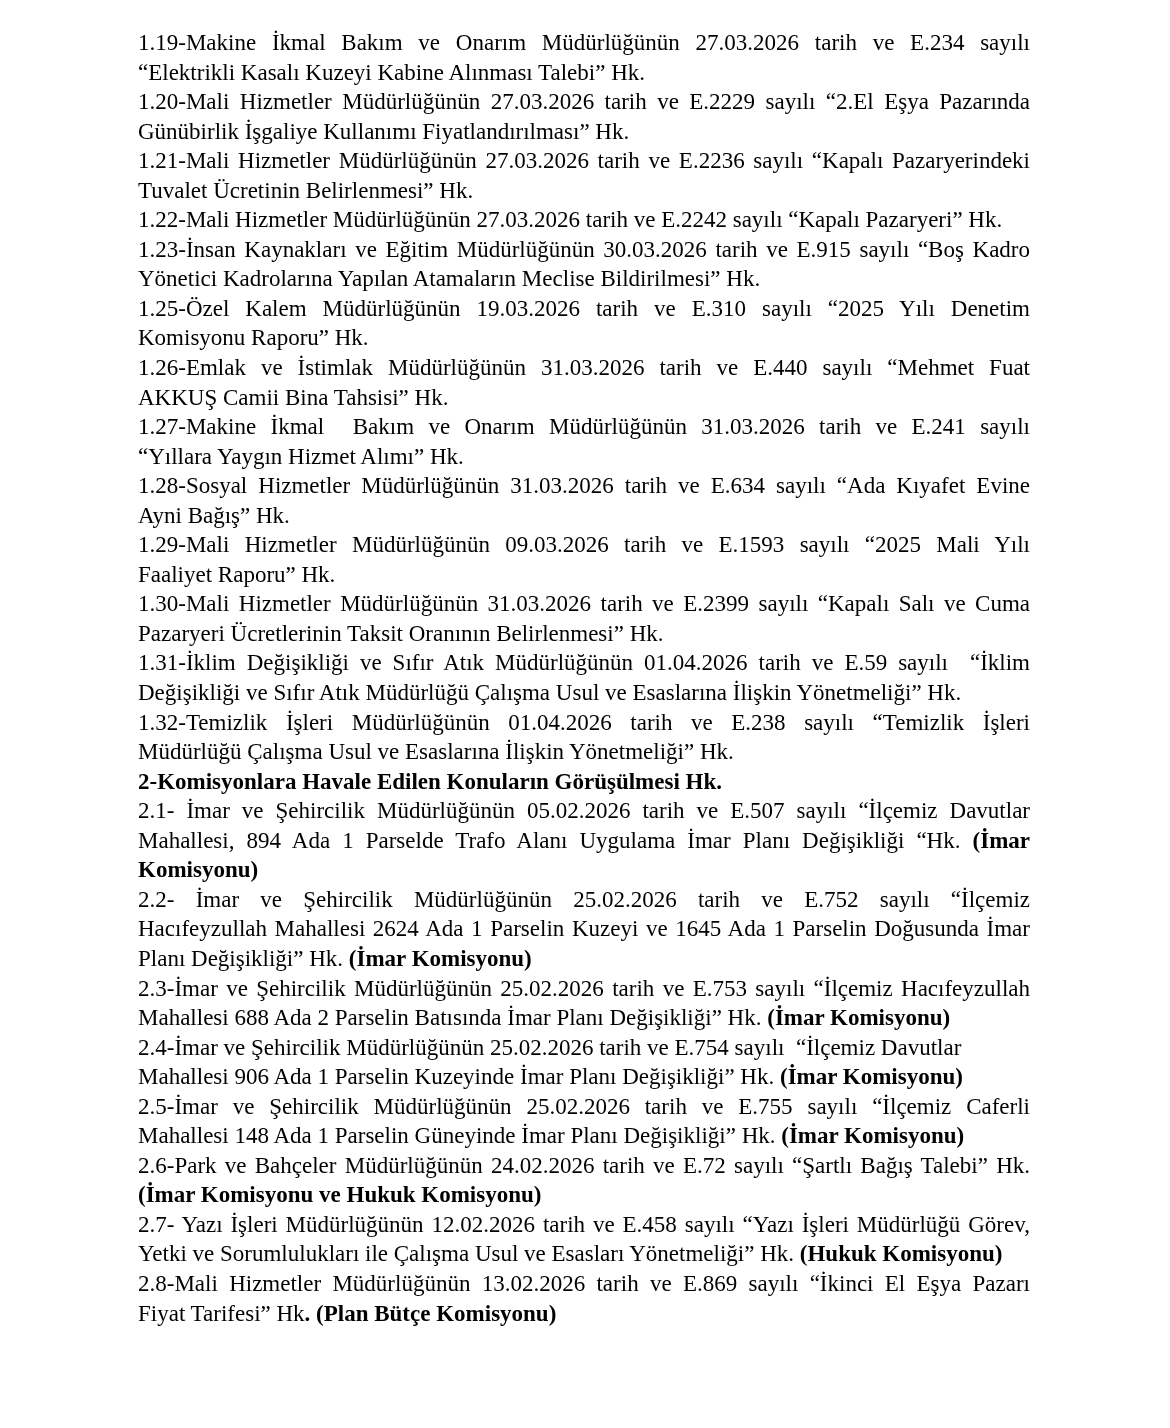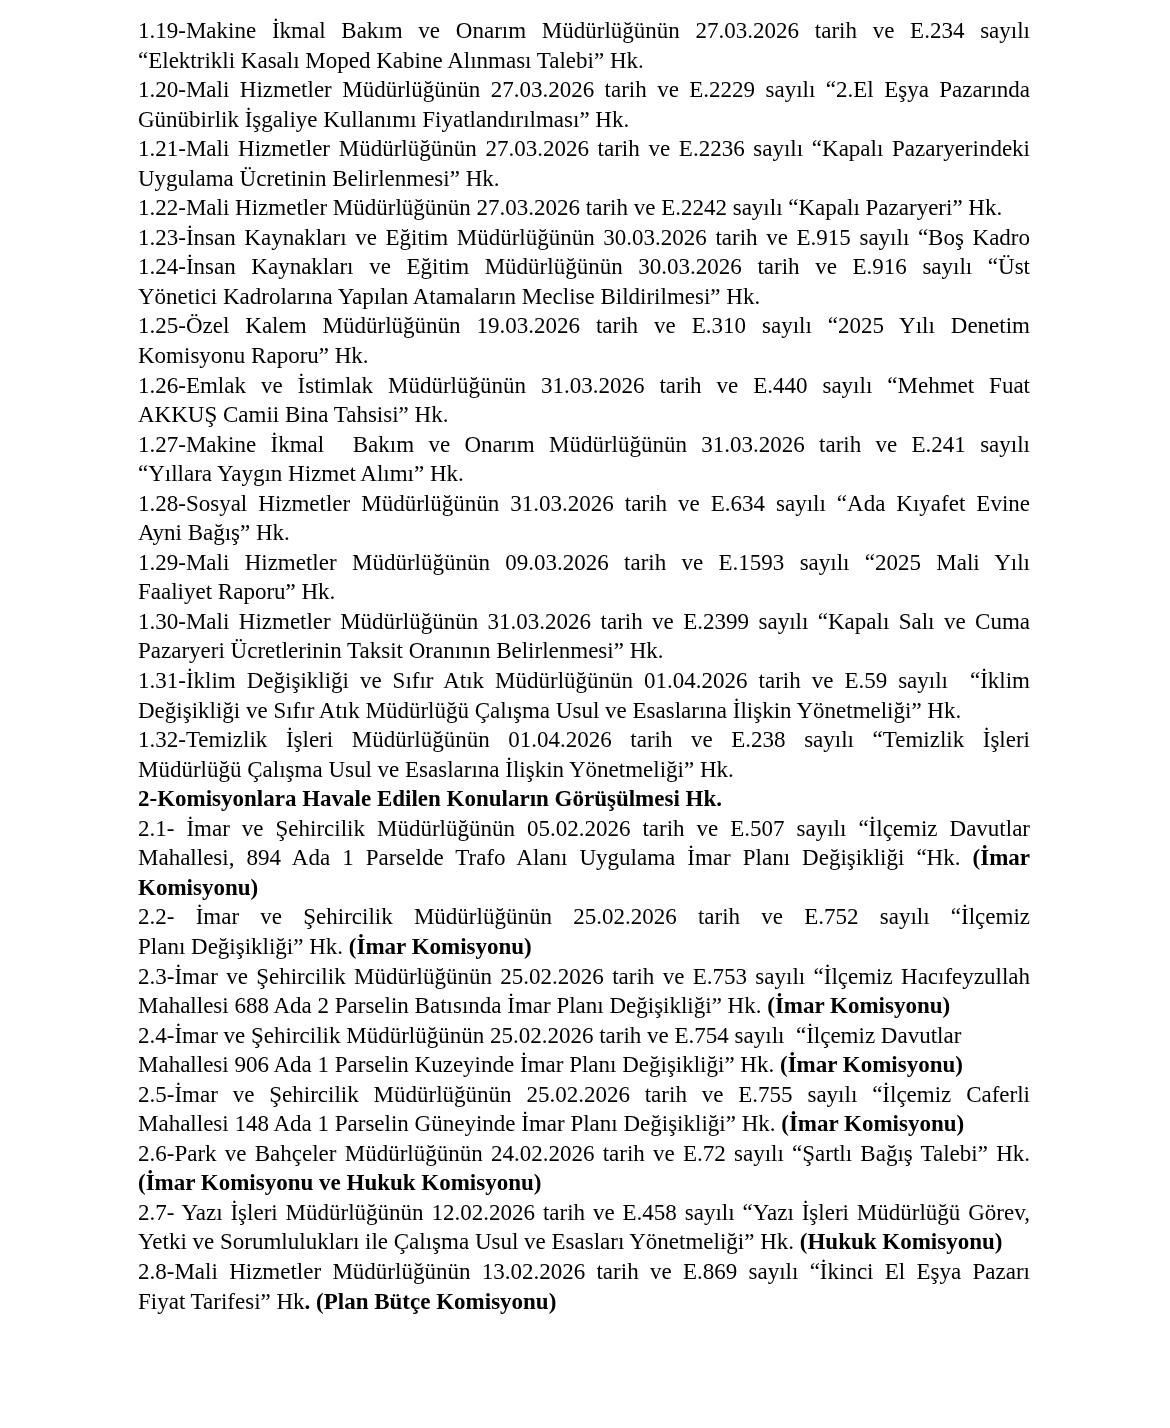--- a/index.html
+++ b/index.html
@@ -10,21 +10,21 @@
   .page {
     position: relative;
     width: 1170px;
     height: 1428px;
     background: #ffffff;
     color: #000000;
     font-family: "Liberation Serif", "DejaVu Serif", serif;
     font-size: 23px;
     line-height: 29.55px;
     box-sizing: border-box;
-    padding: 16px 140px 0 138px;
+    padding: 28px 140px 0 138px;
     overflow: hidden;
   }
   .paragraph {
     margin: 0;
   }
   .line {
     text-align: left;
     white-space: normal;
   }
   .line.j {
@@ -35,38 +35,37 @@
     font-weight: 700;
   }
 </style>
 </head>
 <body>
 
 <div class="page">
   <div>
       <div class="paragraph">
         <div class="line j"><span>1.19-Makine İkmal Bakım ve Onarım Müdürlüğünün 27.03.2026 tarih ve E.234 sayılı</span></div>
-        <div class="line"><span>“Elektrikli Kasalı Moped Kabine Alınması Talebi” Hk.</span></div>
+        <div class="line"><span>“Elektrikli Kasalı Kuzeyi Kabine Alınması Talebi” Hk.</span></div>
       </div>
       <div class="paragraph">
         <div class="line j"><span>1.20-Mali Hizmetler Müdürlüğünün 27.03.2026 tarih ve E.2229 sayılı “2.El Eşya Pazarında</span></div>
         <div class="line"><span>Günübirlik İşgaliye Kullanımı Fiyatlandırılması” Hk.</span></div>
       </div>
       <div class="paragraph">
         <div class="line j"><span>1.21-Mali Hizmetler Müdürlüğünün 27.03.2026 tarih ve E.2236 sayılı “Kapalı Pazaryerindeki</span></div>
-        <div class="line"><span>Uygulama Ücretinin Belirlenmesi” Hk.</span></div>
+        <div class="line"><span>Tuvalet Ücretinin Belirlenmesi” Hk.</span></div>
       </div>
       <div class="paragraph">
         <div class="line"><span>1.22-Mali Hizmetler Müdürlüğünün 27.03.2026 tarih ve E.2242 sayılı “Kapalı Pazaryeri” Hk.</span></div>
       </div>
       <div class="paragraph">
         <div class="line j"><span>1.23-İnsan Kaynakları ve Eğitim Müdürlüğünün 30.03.2026 tarih ve E.915 sayılı “Boş Kadro</span></div>
       </div>
       <div class="paragraph">
-        <div class="line j"><span>1.24-İnsan Kaynakları ve Eğitim Müdürlüğünün 30.03.2026 tarih ve E.916 sayılı “Üst</span></div>
         <div class="line"><span>Yönetici Kadrolarına Yapılan Atamaların Meclise Bildirilmesi” Hk.</span></div>
       </div>
       <div class="paragraph">
         <div class="line j"><span>1.25-Özel Kalem Müdürlüğünün 19.03.2026 tarih ve E.310 sayılı “2025 Yılı Denetim</span></div>
         <div class="line"><span>Komisyonu Raporu” Hk.</span></div>
       </div>
       <div class="paragraph">
         <div class="line j"><span>1.26-Emlak ve İstimlak Müdürlüğünün 31.03.2026 tarih ve E.440 sayılı “Mehmet Fuat</span></div>
         <div class="line"><span>AKKUŞ Camii Bina Tahsisi” Hk.</span></div>
       </div>
@@ -97,20 +96,21 @@
       <div class="paragraph">
         <div class="line"><b>2-Komisyonlara Havale Edilen Konuların Görüşülmesi Hk.</b></div>
       </div>
       <div class="paragraph">
         <div class="line j"><span>2.1- İmar ve Şehircilik Müdürlüğünün 05.02.2026 tarih ve E.507 sayılı “İlçemiz Davutlar</span></div>
         <div class="line j"><span>Mahallesi, 894 Ada 1 Parselde Trafo Alanı Uygulama İmar Planı Değişikliği “Hk. </span><b>(İmar</b></div>
         <div class="line"><b>Komisyonu)</b></div>
       </div>
       <div class="paragraph">
         <div class="line j"><span>2.2- İmar ve Şehircilik Müdürlüğünün 25.02.2026 tarih ve E.752 sayılı “İlçemiz</span></div>
+        <div class="line j"><span>Hacıfeyzullah Mahallesi 2624 Ada 1 Parselin Kuzeyi ve 1645 Ada 1 Parselin Doğusunda İmar</span></div>
         <div class="line"><span>Planı Değişikliği” Hk. </span><b>(İmar Komisyonu)</b></div>
       </div>
       <div class="paragraph">
         <div class="line j"><span>2.3-İmar ve Şehircilik Müdürlüğünün 25.02.2026 tarih ve E.753 sayılı “İlçemiz Hacıfeyzullah</span></div>
         <div class="line"><span>Mahallesi 688 Ada 2 Parselin Batısında İmar Planı Değişikliği” Hk. </span><b>(İmar Komisyonu)</b></div>
       </div>
       <div class="paragraph">
         <div class="line"><span>2.4-İmar ve Şehircilik Müdürlüğünün 25.02.2026 tarih ve E.754 sayılı&nbsp; “İlçemiz Davutlar</span></div>
         <div class="line"><span>Mahallesi 906 Ada 1 Parselin Kuzeyinde İmar Planı Değişikliği” Hk. </span><b>(İmar Komisyonu)</b></div>
       </div>

